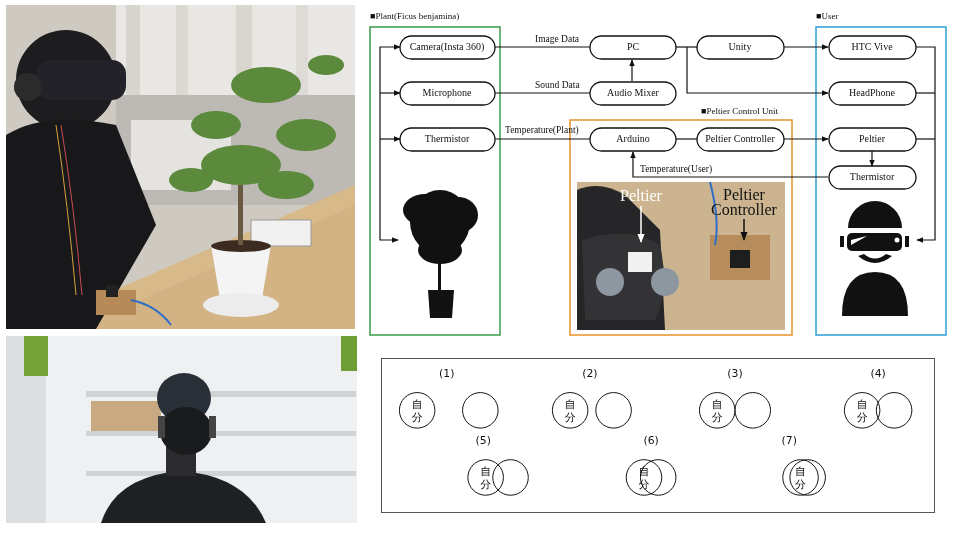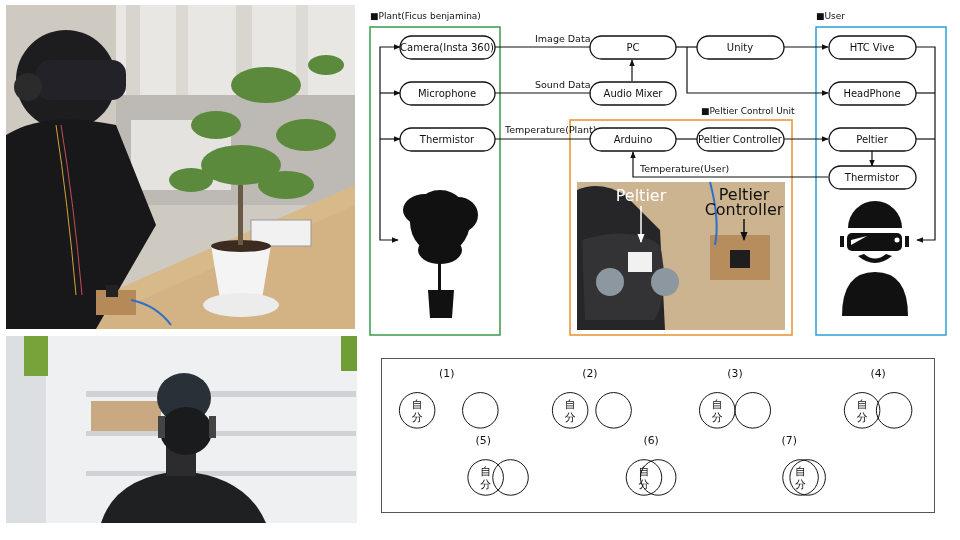--- a/index.html
+++ b/index.html
@@ -3,21 +3,21 @@
 <meta charset="utf-8">
 <style>
   html, body { margin: 0; padding: 0; background: #ffffff; }
   body { width: 960px; height: 540px; position: relative; overflow: hidden;
          font-family: "DejaVu Sans", "Liberation Sans", sans-serif; color: #111; }
   .photo { position: absolute; overflow: hidden; }
   #photo-top { left: 6px; top: 5px; width: 349px; height: 324px; background: #d9d5cc; }
   #photo-bottom { left: 6px; top: 336px; width: 351px; height: 187px; background: #e6e9ea; }
   .photo svg { width: 100%; height: 100%; display: block; }
 
-  #diagram { position: absolute; left: 360px; top: 0; width: 600px; height: 345px; }
+  #diagram { position: absolute; left: 360px; top: 0; width: 600px; height: 345px; font-family: Liberation Serif, serif; }
   #diagram svg { width: 600px; height: 345px; display: block; }
   .node-rect { fill: #fff; stroke: #111; stroke-width: 1.3; }
   .node-label { font-size: 10px; fill: #111; text-anchor: middle; dominant-baseline: middle; }
   .edge { stroke: #111; stroke-width: 1.2; fill: none; }
   .edge-label { font-size: 9.5px; fill: #111; }
   .group-label { font-size: 9px; fill: #111; }
   .photo-label { font-size: 16px; fill: #fff; text-anchor: middle; }
 
   #ios-panel { position: absolute; left: 381px; top: 358px; width: 554px; height: 155px;
                border: 1.5px solid #555; box-sizing: border-box; background: #fff; }

